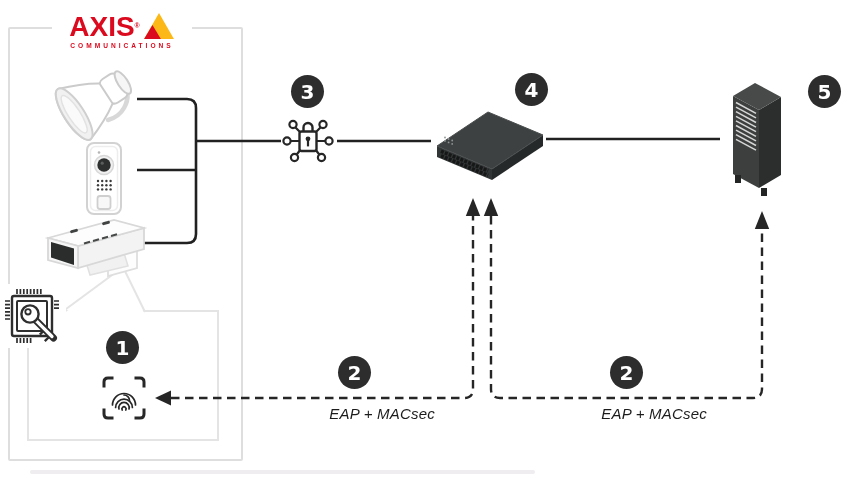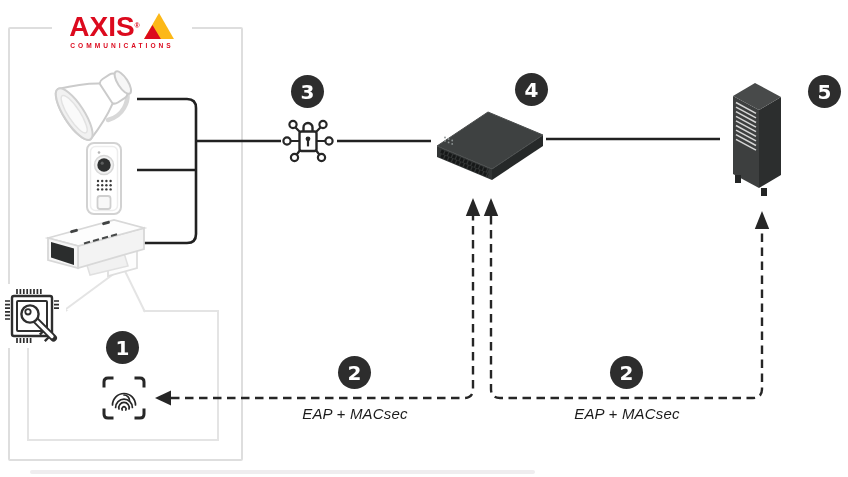--- a/index.html
+++ b/index.html
@@ -24,21 +24,21 @@
             letter-spacing:3px;margin-top:2px;white-space:nowrap;}
 
   
   .badge{position:absolute;width:33px;height:33px;border-radius:50%;
          background:var(--badge_dark,#2d2d2d);color:#fff;display:flex;align-items:center;justify-content:center;
          font-family:"DejaVu Sans",sans-serif;font-weight:700;font-size:20px;z-index:7;}
   .b1{left:106px;top:331px;} .b2l{left:338px;top:356px;} .b2r{left:610px;top:356px;}
   .b3{left:291px;top:75px;}  .b4{left:515px;top:73px;}  .b5{left:808px;top:75px;}
 
   
-  .eap-label{position:absolute;width:160px;text-align:center;font-style:italic;
+  .eap-label{position:absolute;width:160px;text-align:right;font-style:italic;
              font-size:15px;color:#1c1c1c;z-index:7;letter-spacing:0.2px;}
   .eapl{left:275px;top:405px;} .eapr{left:547px;top:405px;}
 
   
   .lines{left:0;top:0;z-index:5;pointer-events:none;}
   .horn{left:46px;top:54px;z-index:6;}
   .door{left:84px;top:140px;z-index:6;}
   .cam{left:40px;top:216px;z-index:6;}
   .chipkey{left:4px;top:284px;z-index:6;}
   .fprint{left:98px;top:372px;z-index:6;}

